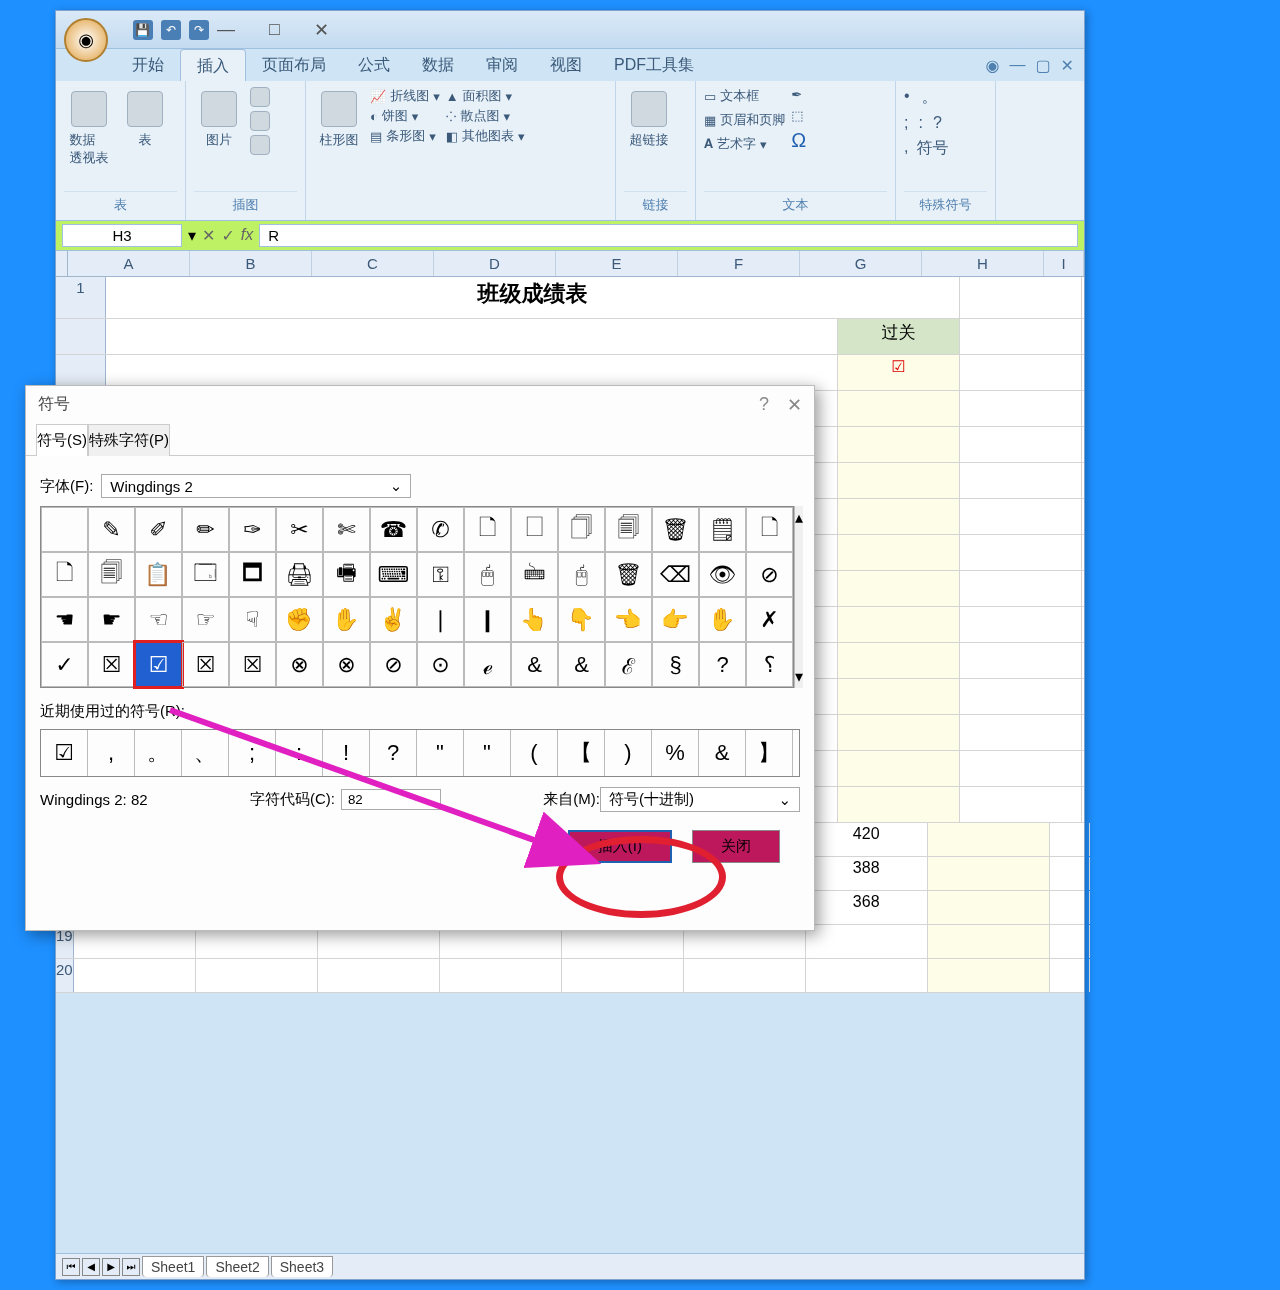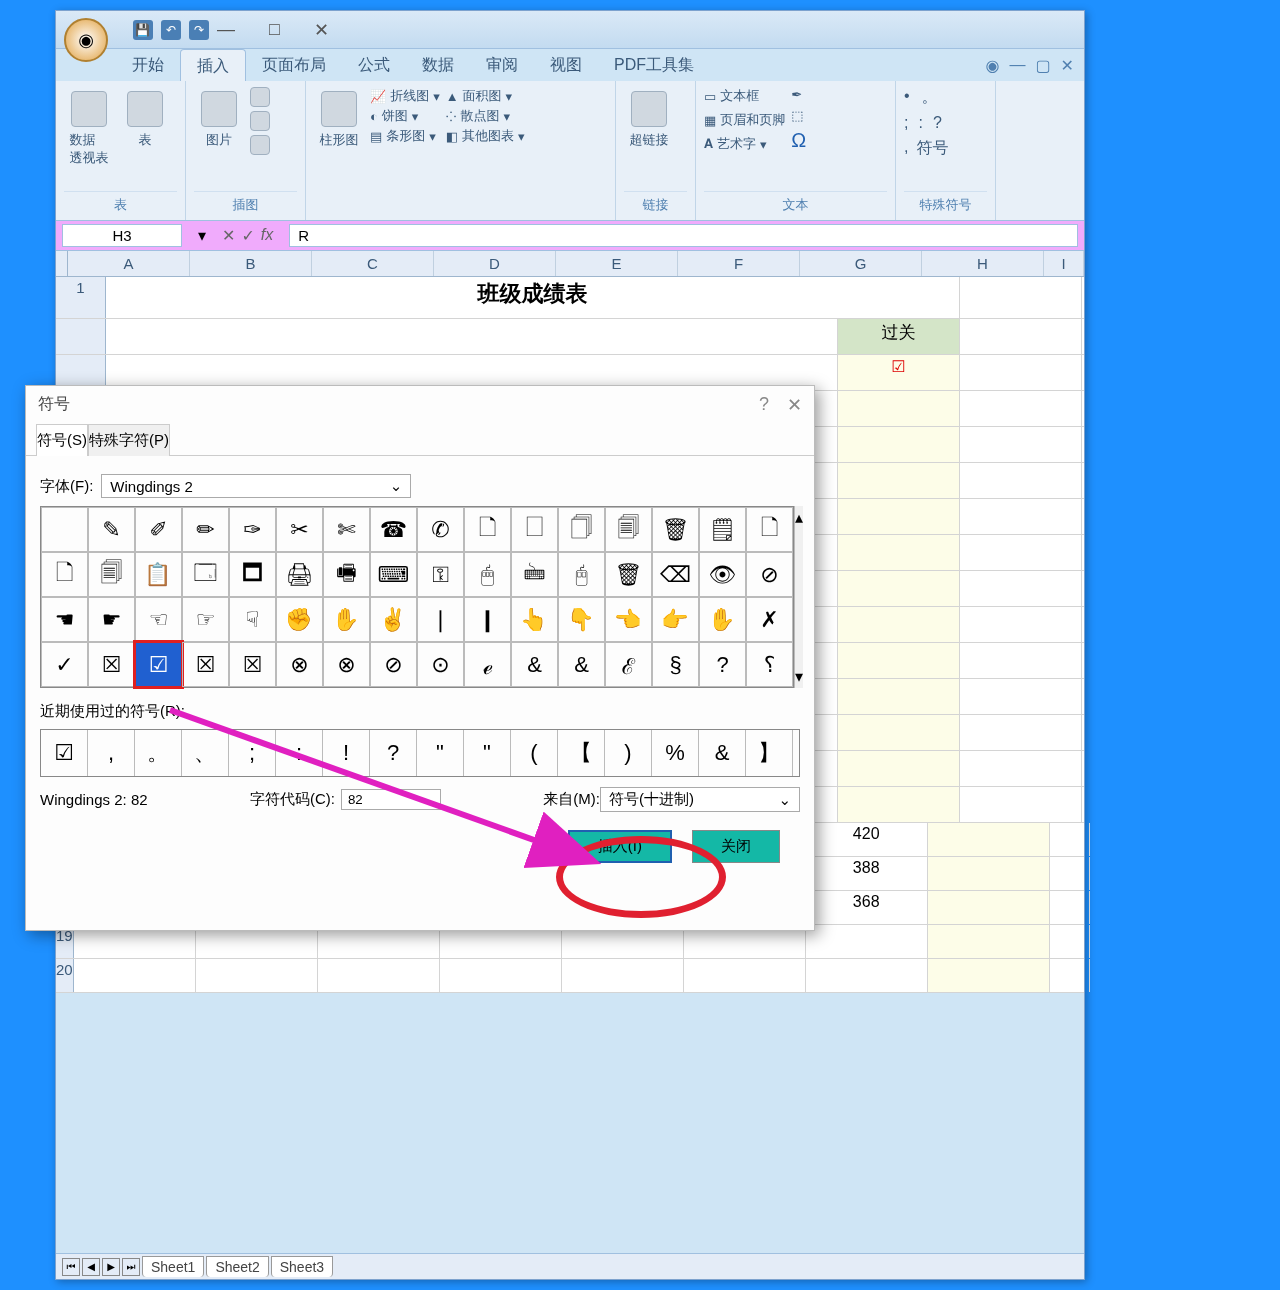--- a/index.html
+++ b/index.html
@@ -17,21 +17,21 @@
 .ribbon-tab.active { background: #e8f0f8; border: 1px solid #a0c0e0; border-bottom: none; border-radius: 4px 4px 0 0; }
 .ribbon-right { margin-left: auto; display: flex; gap: 10px; align-items: center; padding-right: 10px; color: #5080b0; }
 .ribbon-content { background: #e8f0f8; height: 140px; display: flex; border-bottom: 1px solid #a0c0e0; }
 .ribbon-group { border-right: 1px solid #c0d5e8; padding: 6px 8px; display: flex; flex-direction: column; justify-content: space-between; }
 .ribbon-group-label { text-align: center; font-size: 13px; color: #5080b0; padding-top: 4px; border-top: 1px solid #d0e0f0; }
 .ribbon-items { display: flex; gap: 6px; flex: 1; align-items: flex-start; }
 .ribbon-big-btn { display: flex; flex-direction: column; align-items: center; gap: 4px; padding: 4px; min-width: 50px; font-size: 13px; color: #3b5a7a; }
 .ribbon-icon { width: 36px; height: 36px; background: #d0d8e0; border: 1px solid #a0b0c0; border-radius: 4px; }
 .ribbon-small-list { display: flex; flex-direction: column; gap: 2px; font-size: 13px; color: #3b5a7a; }
 .ribbon-small-item { display: flex; align-items: center; gap: 4px; white-space: nowrap; }
-.formula-bar { display: flex; align-items: center; height: 30px; background: #f0abfc; border-bottom: 1px solid #a0c0e0; padding: 0 6px; gap: 16px; }
+.formula-bar { display: flex; align-items: center; height: 30px; background: #bef264; border-bottom: 1px solid #a0c0e0; padding: 0 6px; gap: 6px; }
 .name-box { width: 120px; background: #fff; border: 1px solid #a0c0e0; padding: 2px 8px; font-size: 15px; text-align: center; }
 .fx-btns { display: flex; gap: 6px; color: #666; }
 .formula-input { flex: 1; background: #fff; border: 1px solid #a0c0e0; padding: 2px 8px; font-size: 15px; }
 .sheet-area { background: #fff; position: relative; }
 .col-headers { display: flex; background: #e4ecf7; border-bottom: 1px solid #9eb6ce; }
 .row-header-corner { width: 50px; background: #e4ecf7; border-right: 1px solid #9eb6ce; }
 .col-header { flex: 0 0 122px; text-align: center; font-size: 15px; color: #3b5a7a; padding: 4px 0; border-right: 1px solid #c0d0e0; }
 .grid-rows { }
 .grid-row { display: flex; border-bottom: 1px solid #d4d4d4; }
 .row-num { width: 50px; text-align: center; font-size: 15px; color: #3b5a7a; background: #e4ecf7; border-right: 1px solid #9eb6ce; padding: 2px 0; }
@@ -58,21 +58,21 @@
 .symbol-grid { border: 1px solid #888; position: relative; }
 .sym-row { display: flex; }
 .sym-cell { width: 47px; height: 45px; border: 1px solid #bbb; display: flex; align-items: center; justify-content: center; font-size: 22px; cursor: pointer; position: relative; }
 .sym-cell.selected { background: #2060d0; color: #fff; outline: 3px solid #e02020; outline-offset: -1px; }
 .sym-scroll { width: 20px; background: #f0f0f0; border-left: 1px solid #bbb; }
 .recent-grid { display: flex; border: 1px solid #888; margin-top: 4px; }
 .recent-cell { width: 47px; height: 46px; border-right: 1px solid #bbb; display: flex; align-items: center; justify-content: center; font-size: 22px; }
 .dlg-bottom { display: flex; justify-content: space-between; align-items: center; margin-top: 10px; font-size: 15px; }
 .dlg-input { border: 1px solid #aaa; padding: 2px 6px; width: 100px; }
 .dlg-buttons { display: flex; gap: 20px; justify-content: flex-end; margin-top: 18px; padding-right: 20px; }
-.dlg-btn { padding: 5px 28px; border: 1px solid #888; background: #14b8a6; font-size: 15px; cursor: pointer; }
+.dlg-btn { padding: 5px 28px; border: 1px solid #888; background: #be185d; font-size: 15px; cursor: pointer; }
 .dlg-btn.primary { border: 2px solid #2060b0; }
 .red-circle { position: absolute; width: 170px; height: 82px; border: 7px solid #e02030; border-radius: 50%; left: 530px; bottom: 12px; pointer-events: none; }
 .arrow-svg { position: absolute; left: 150px; top: 700px; pointer-events: none; z-index: 11; }
 </style>
 </head>
 <body>
 
 <div class="excel-window">
   <div class="title-bar">
     <div class="office-btn">◉</div>

